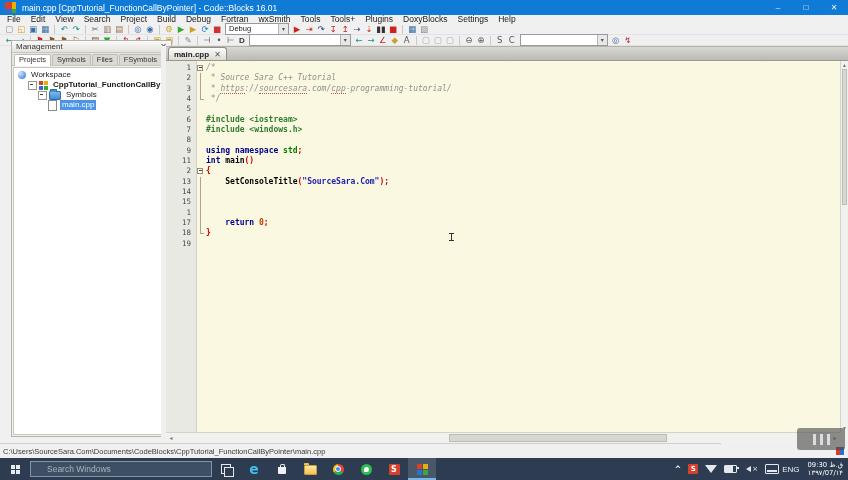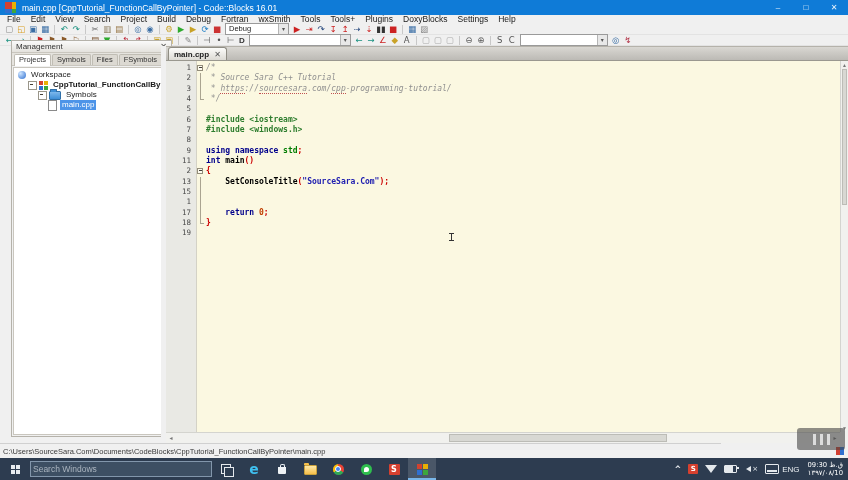--- a/index.html
+++ b/index.html
@@ -107,21 +107,21 @@
   
   .rec-overlay{position:absolute;left:797px;top:428px;width:48px;height:22px;background:rgba(70,70,70,.6);
                border-radius:3px;display:flex;align-items:center;justify-content:center;gap:4px;z-index:5;}
   .rec-bar{width:3px;height:11px;background:#dcdcdc;}
   
   .taskbar{position:absolute;left:0;top:458px;width:848px;height:22px;background:var(--taskbar,#2d3c50);
            display:flex;align-items:center;color:#e4e8ec;}
   .start{width:30px;height:22px;display:flex;align-items:center;justify-content:center;}
   .winlogo{width:4px;height:4px;background:#e8ecf0;box-shadow:5px 0 0 #e8ecf0,0 5px 0 #e8ecf0,5px 5px 0 #e8ecf0;margin-right:5px;margin-bottom:5px;}
   .tsearch{width:182px;height:16px;background:#3d4f63;border:1px solid #8296ab;display:flex;align-items:center;
-           padding-left:2px;font-size:8.5px;color:#aab4bf;box-sizing:border-box;}
+           padding-left:16px;font-size:8.5px;color:#aab4bf;box-sizing:border-box;}
   .tapp{width:28px;height:22px;display:flex;align-items:center;justify-content:center;position:relative;}
   .tapp.act{background:rgba(255,255,255,.14);box-shadow:inset 0 -2px 0 #79b6e8;}
   .ai{display:inline-flex;align-items:center;justify-content:center;font-family:"DejaVu Sans",sans-serif;font-style:normal;}
   .ai-task-view{width:8px;height:8px;border:1px solid #e4e8ec;position:relative;}
   .ai-task-view::after{content:"";position:absolute;left:2px;top:2px;width:8px;height:8px;border:1px solid #e4e8ec;background:var(--taskbar,#2d3c50);}
   .ai-edge{color:#3fc0f0;font-size:14px;font-weight:bold;line-height:14px;}
   .ai-store{width:8px;height:7px;background:#eef2f5;border-radius:0 0 1px 1px;position:relative;margin-top:3px;}
   .ai-store::before{content:"";position:absolute;top:-3px;left:2px;width:3px;height:3px;border:1px solid #eef2f5;border-bottom:none;border-radius:2px 2px 0 0;}
   .ai-file-explorer{width:11px;height:8px;background:linear-gradient(#ffe9a8,#f7c04b);border:1px solid #caa23d;border-radius:1px;position:relative;margin-top:2px;}
   .ai-file-explorer::before{content:"";position:absolute;top:-3px;left:-1px;width:5px;height:2px;background:#f7c04b;border-radius:1px 1px 0 0;}
@@ -363,20 +363,25 @@
           <span class="ln">2</span>
           <span class="fm fm-s"></span>
           <span class="code"><span class="tk-pun">{</span></span>
         </div>
         <div class="cl">
           <span class="ln">13</span>
           <span class="fm fm-m"></span>
           <span class="code"><span class="tk-pl">    SetConsoleTitle</span><span class="tk-pun">(</span><span class="tk-str">"SourceSara.Com"</span><span class="tk-pun">);</span></span>
         </div>
         <div class="cl">
+          <span class="ln">14</span>
+          <span class="fm fm-m"></span>
+          <span class="code"></span>
+        </div>
+        <div class="cl">
           <span class="ln">15</span>
           <span class="fm fm-m"></span>
           <span class="code"></span>
         </div>
         <div class="cl">
           <span class="ln">1</span>
           <span class="fm fm-m"></span>
           <span class="code"></span>
         </div>
         <div class="cl">
@@ -468,17 +473,17 @@
         <span class="titem">
           <i class="ai ai-volume-muted">×</i>
         </span>
         <span class="titem">
           <i class="ai ai-touch-keyboard"></i>
         </span>
       </div>
     <span class="tlang" style="margin-right:8px;">ENG</span>
     <div class="tclock" style="margin-right:5px;">
       <div>09:30 ق.ظ</div>
-      <div>۱۳۹۷/۰۸/10</div>
+      <div>۱۳۹۷/07/۱۴</div>
     </div>
   </div>
 
 </div>
 
 </body></html>

